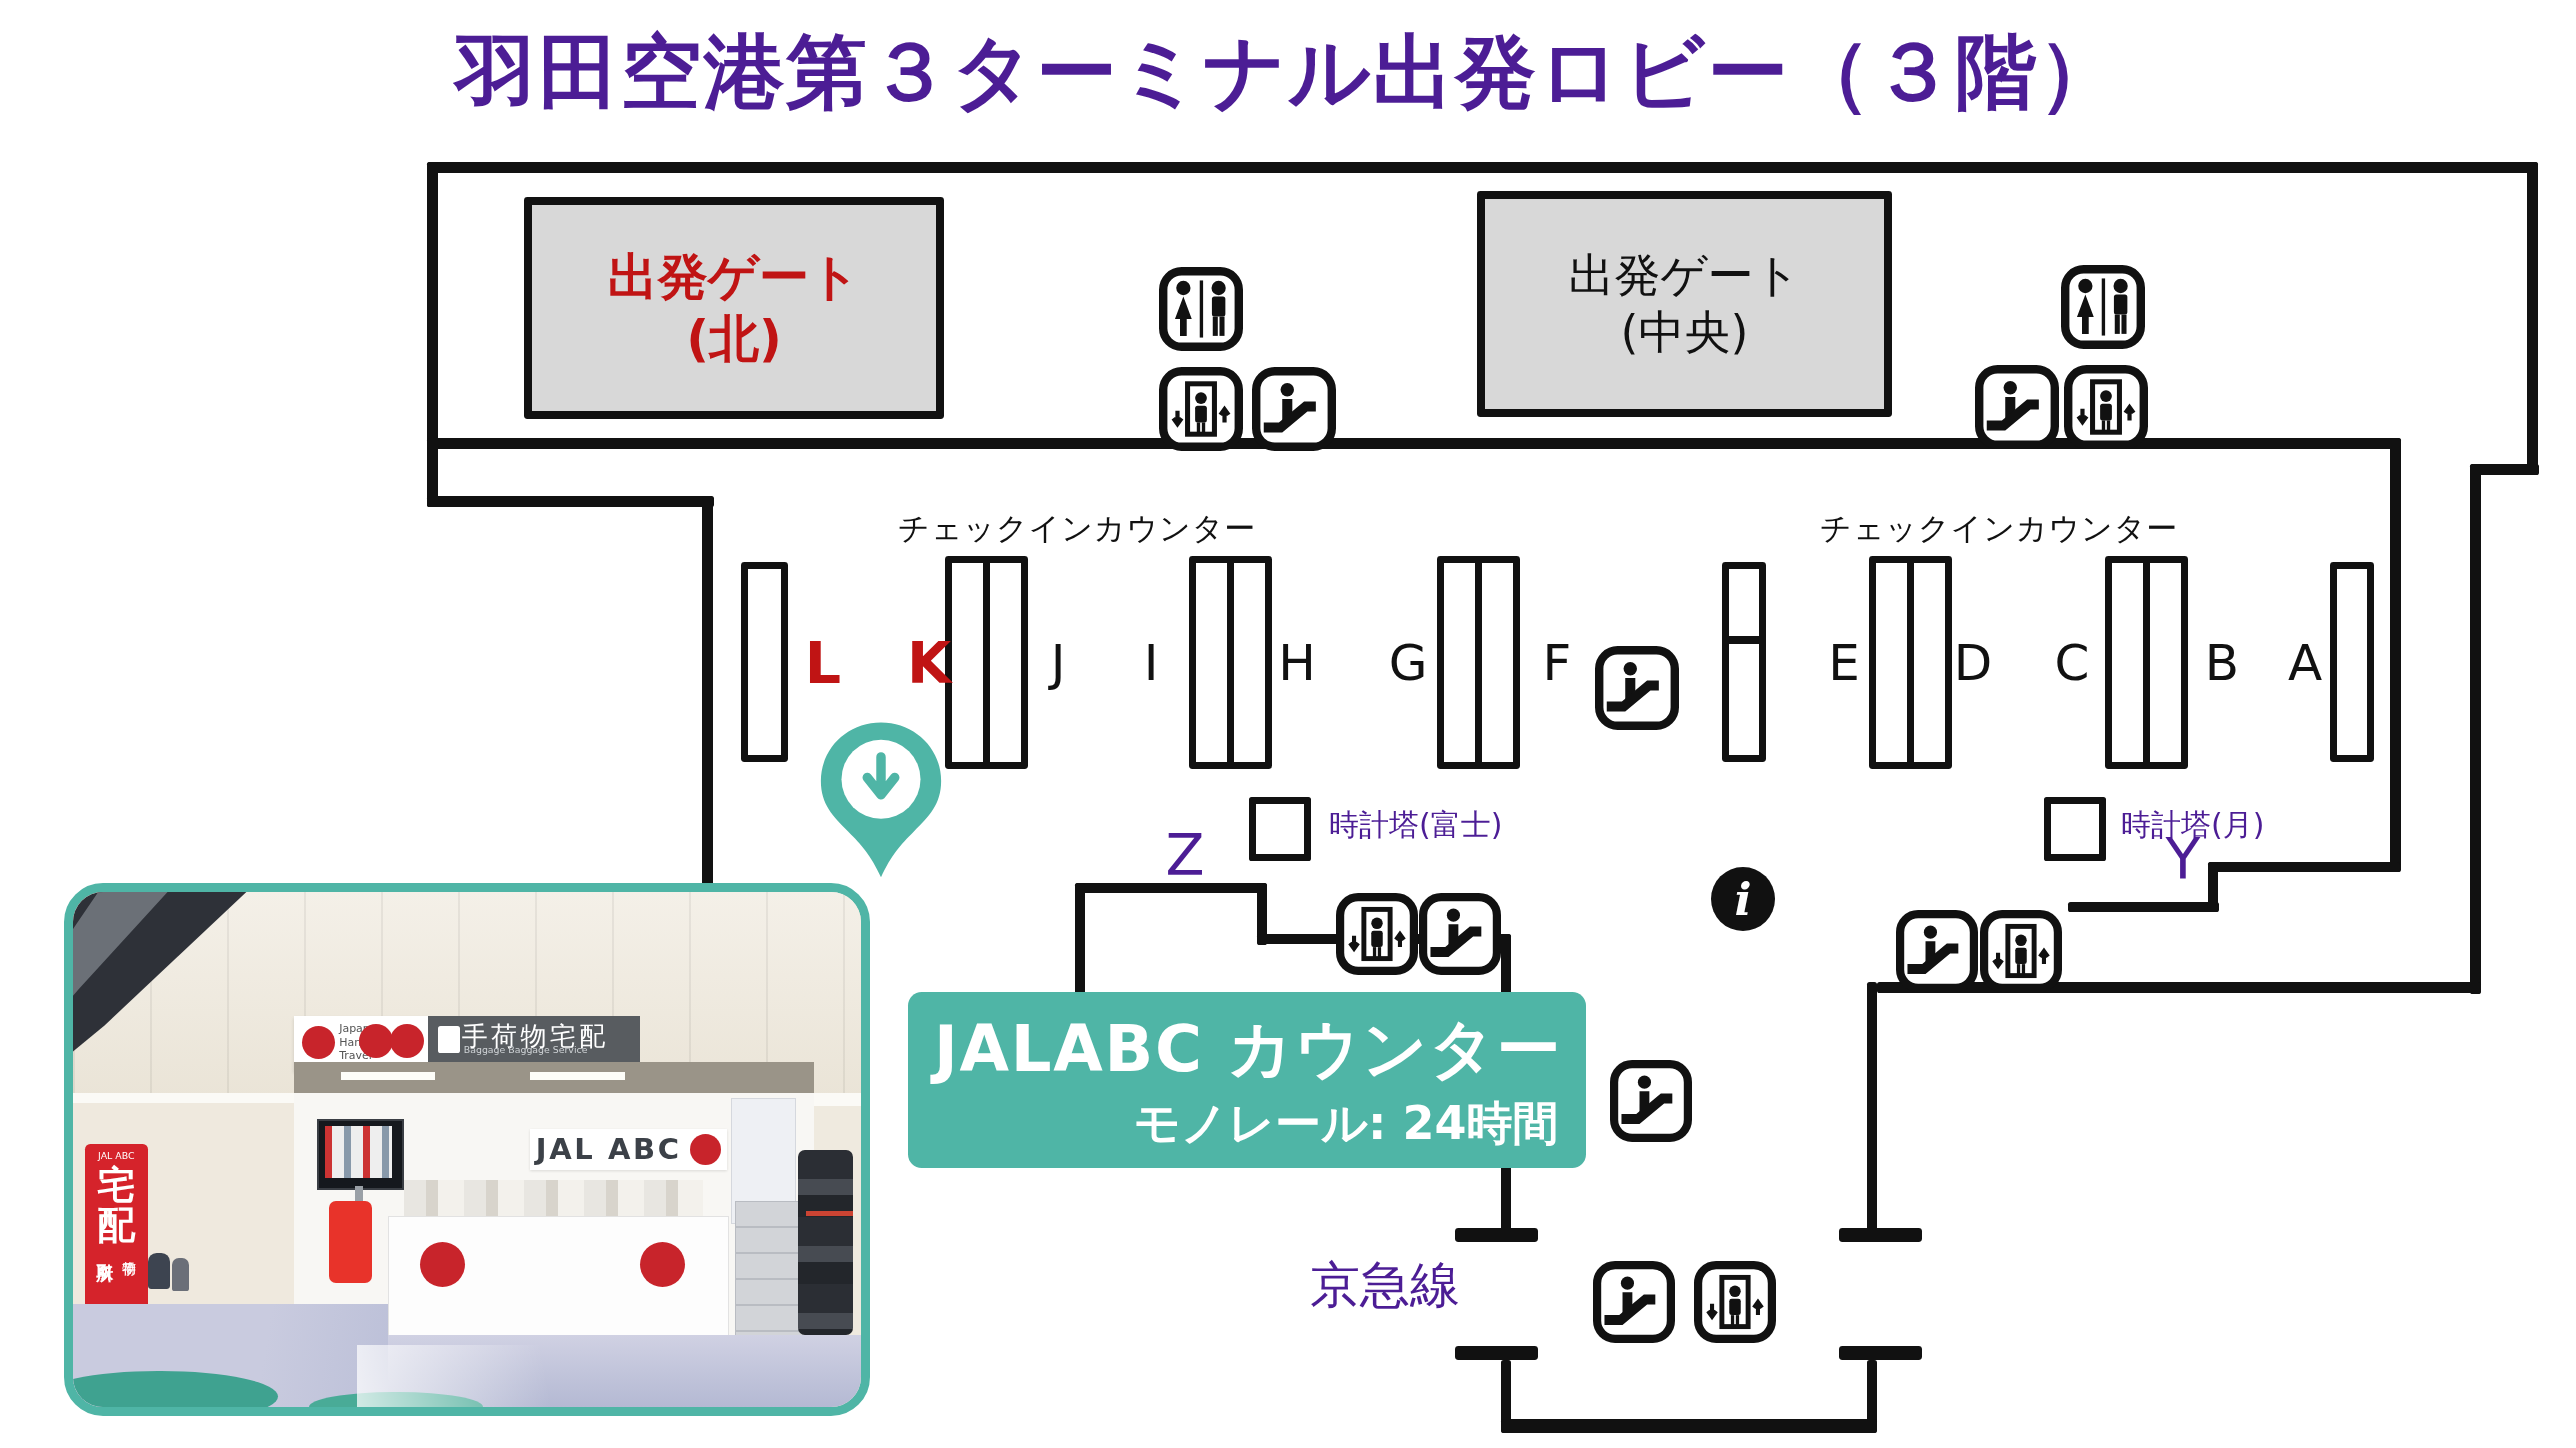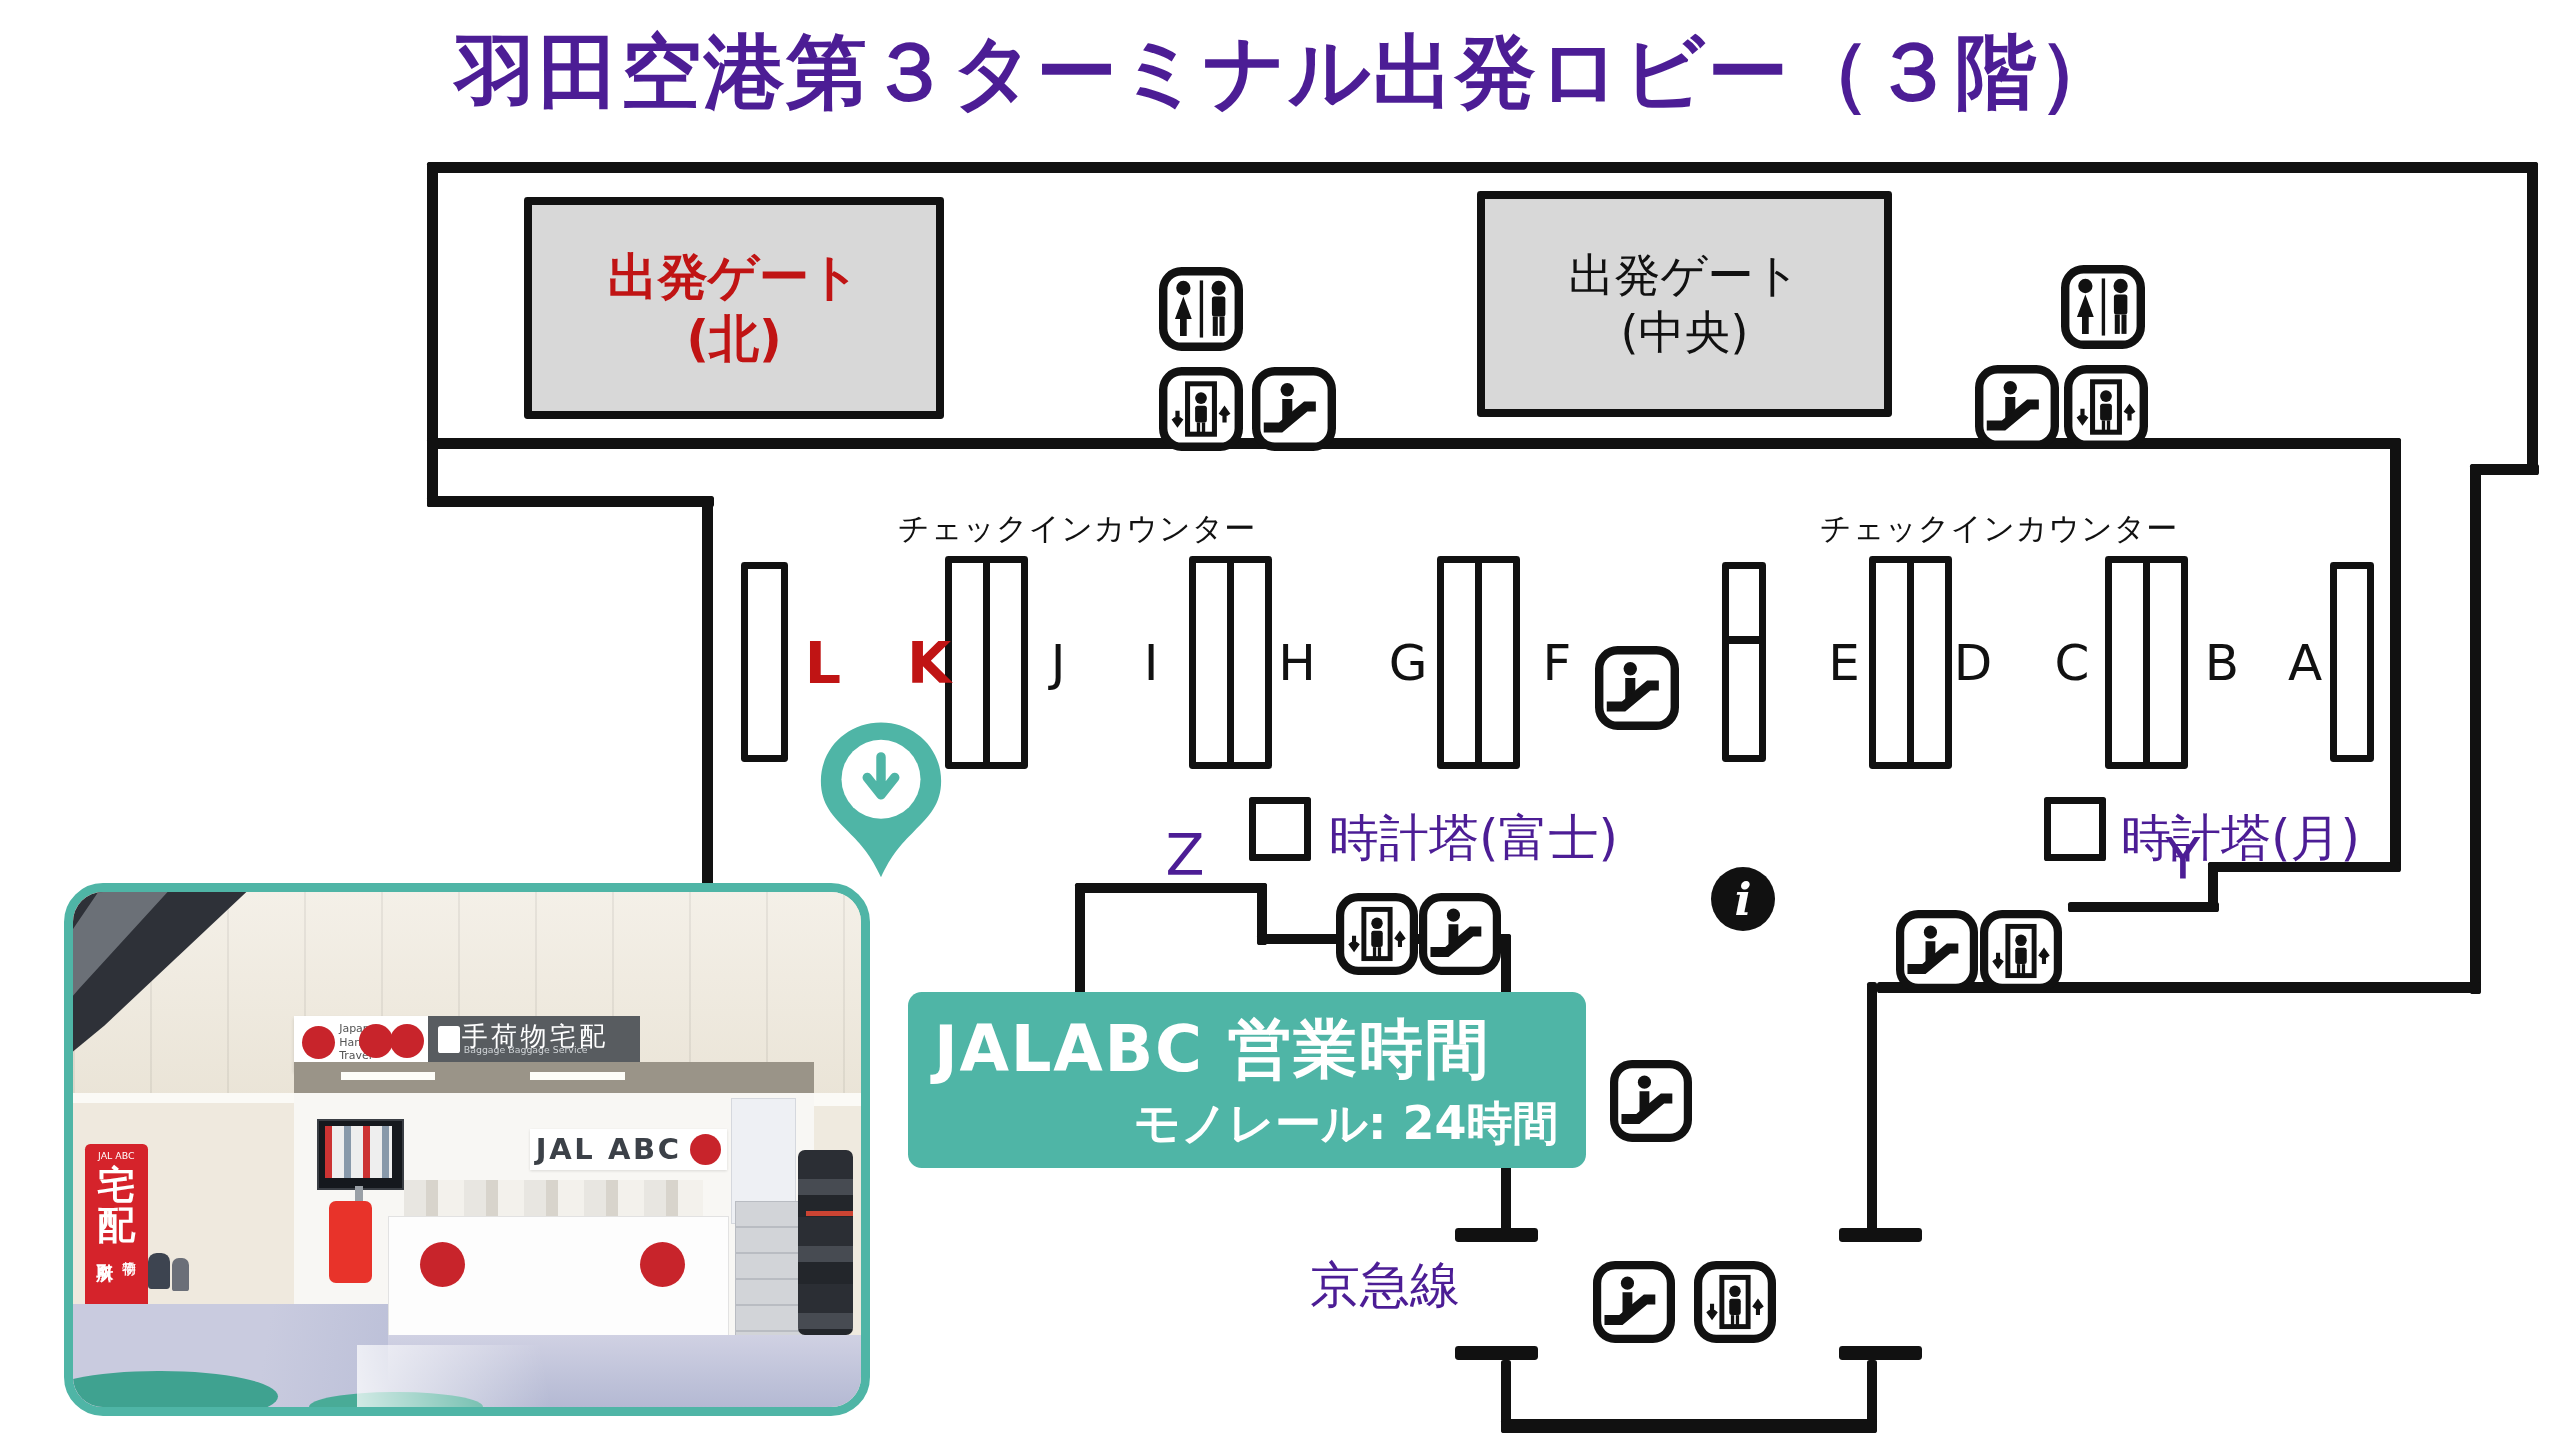--- a/index.html
+++ b/index.html
@@ -12,21 +12,21 @@
             display:flex;flex-direction:column;align-items:center;justify-content:center;line-height:1.25;}
   .gate-north{left:524px;top:197px;width:404px;height:206px;color:#C01414;font-weight:bold;font-size:50px;}
   .gate-central{left:1477px;top:191px;width:399px;height:210px;color:#111;font-weight:normal;font-size:46px;}
   .checkin-label{font-size:31px;color:#111;letter-spacing:0.9px;}
   .blk{position:absolute;background:#fff;border:7.7px solid #111;border-radius:3.4px;}
   .blk .div-v{position:absolute;left:50%;top:-1.7px;bottom:-1.7px;width:7.7px;margin-left:-3.9px;background:#111;}
   .blk .div-h{position:absolute;left:-1.7px;right:-1.7px;top:67px;height:7.7px;background:#111;}
   .letter{position:absolute;font-size:50px;color:#111;transform:translate(-50%,-50%);}
   .letter.red{color:#C01414;font-weight:bold;font-size:57px;}
   .clock{position:absolute;width:48px;height:50px;background:#fff;border:7.7px solid #111;border-radius:2.6px;}
-  .clock-label{font-size:50px;text-align:center;}
+  .clock-label{font-size:30px;text-align:center;}
   .zone-letter{font-size:57px;transform:translate(-50%,-50%);}
   #banner{position:absolute;left:908px;top:992px;width:678px;height:176px;background:#4FB5A6;border-radius:13.7px;color:#fff;z-index:30;}
   #banner .l1{position:absolute;left:26px;top:13.7px;font-size:64px;font-weight:bold;letter-spacing:1.7px;}
   #banner .l2{position:absolute;right:27.5px;top:101px;font-size:46px;font-weight:bold;}
   #photo{position:absolute;left:64px;top:883px;width:788px;height:515px;border:9.4px solid #4FB5A6;border-radius:39px;overflow:hidden;background:#efeadf;z-index:20;}
   #photo .p-abs{position:absolute;}
   .stub{position:absolute;background:#111;border-radius:3.4px;}
   .info-circle{position:absolute;left:1711px;top:867px;width:64px;height:64px;background:#111;border-radius:50%;color:#fff;
                display:flex;align-items:center;justify-content:center;font-family:"DejaVu Serif","Liberation Serif",serif;
                font-weight:bold;font-size:45px;font-style:italic;}
@@ -199,21 +199,21 @@
     </svg>
 
   <svg class="icn" viewBox="0 0 100 100" style="left:1896px;top:910px;width:82px;height:82px">
       <use href="#i-escalator"></use>
     </svg>
   <svg class="icn" viewBox="0 0 100 100" style="left:1980px;top:910px;width:82px;height:82px">
       <use href="#i-elevator"></use>
     </svg>
 
   <div id="banner">
-    <div class="l1">JALABC 営業時間</div>
+    <div class="l1">JALABC カウンター</div>
     <div class="l2">モノレール: 24時間</div>
   </div>
 
   <svg class="icn" viewBox="0 0 100 100" style="left:1610px;top:1060px;width:82px;height:82px">
       <use href="#i-escalator"></use>
     </svg>
 
   <div class="txt" style="left:1254px;top:1252px;width:206px;text-align:right;font-size:50px">京急線</div>
   <svg class="icn" viewBox="0 0 100 100" style="left:1593px;top:1261px;width:82px;height:82px">
       <use href="#i-escalator"></use>

